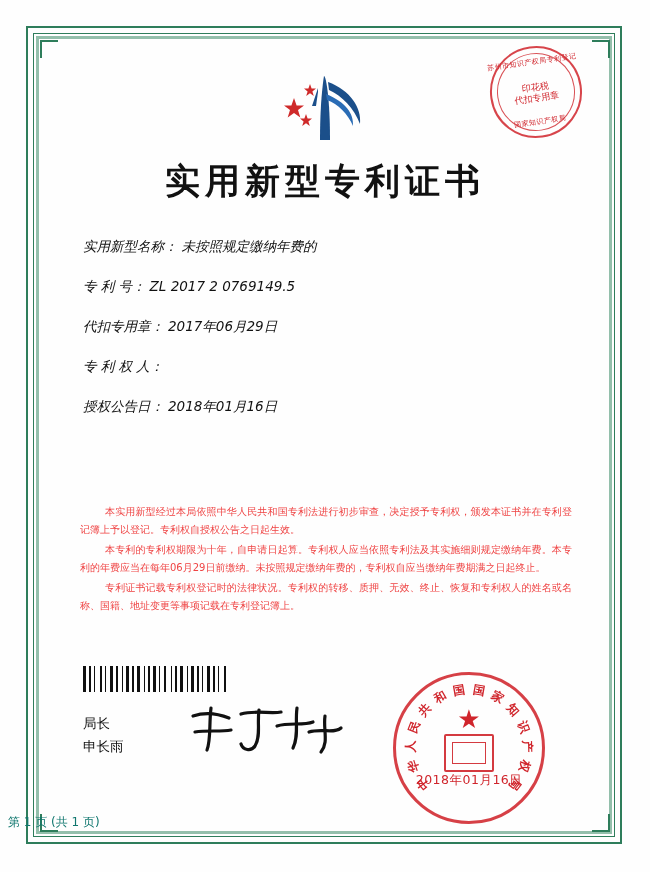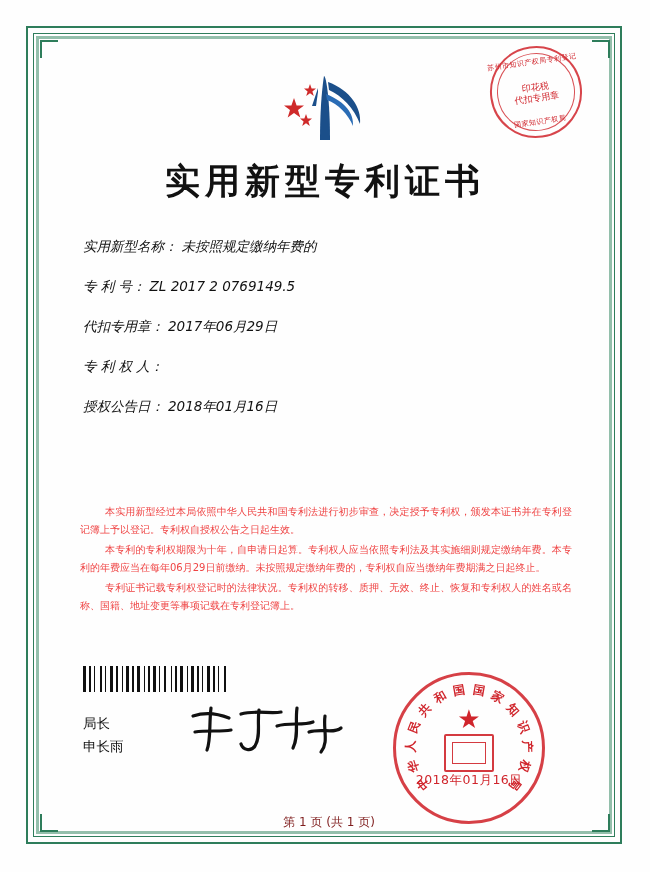--- a/index.html
+++ b/index.html
@@ -262,23 +262,22 @@
     content: "";
     position: absolute;
     left: 6px; top: 6px; right: 6px; bottom: 6px;
     border: 1.5px solid #d0252c;
   }
 
   .page-footer {
     position: absolute;
     left: 8px; right: 0;
     top: 814px;
-    text-align: center;
     font-size: 12px;
-    color: #7f1d1d;
+    color: #0f766e;
   }
 </style>
 </head>
 <body>
 
 <div class="certificate">
 
   <div class="frame-outer"></div>
   <div class="frame-inner2"></div>
   <div class="frame-inner"></div>

